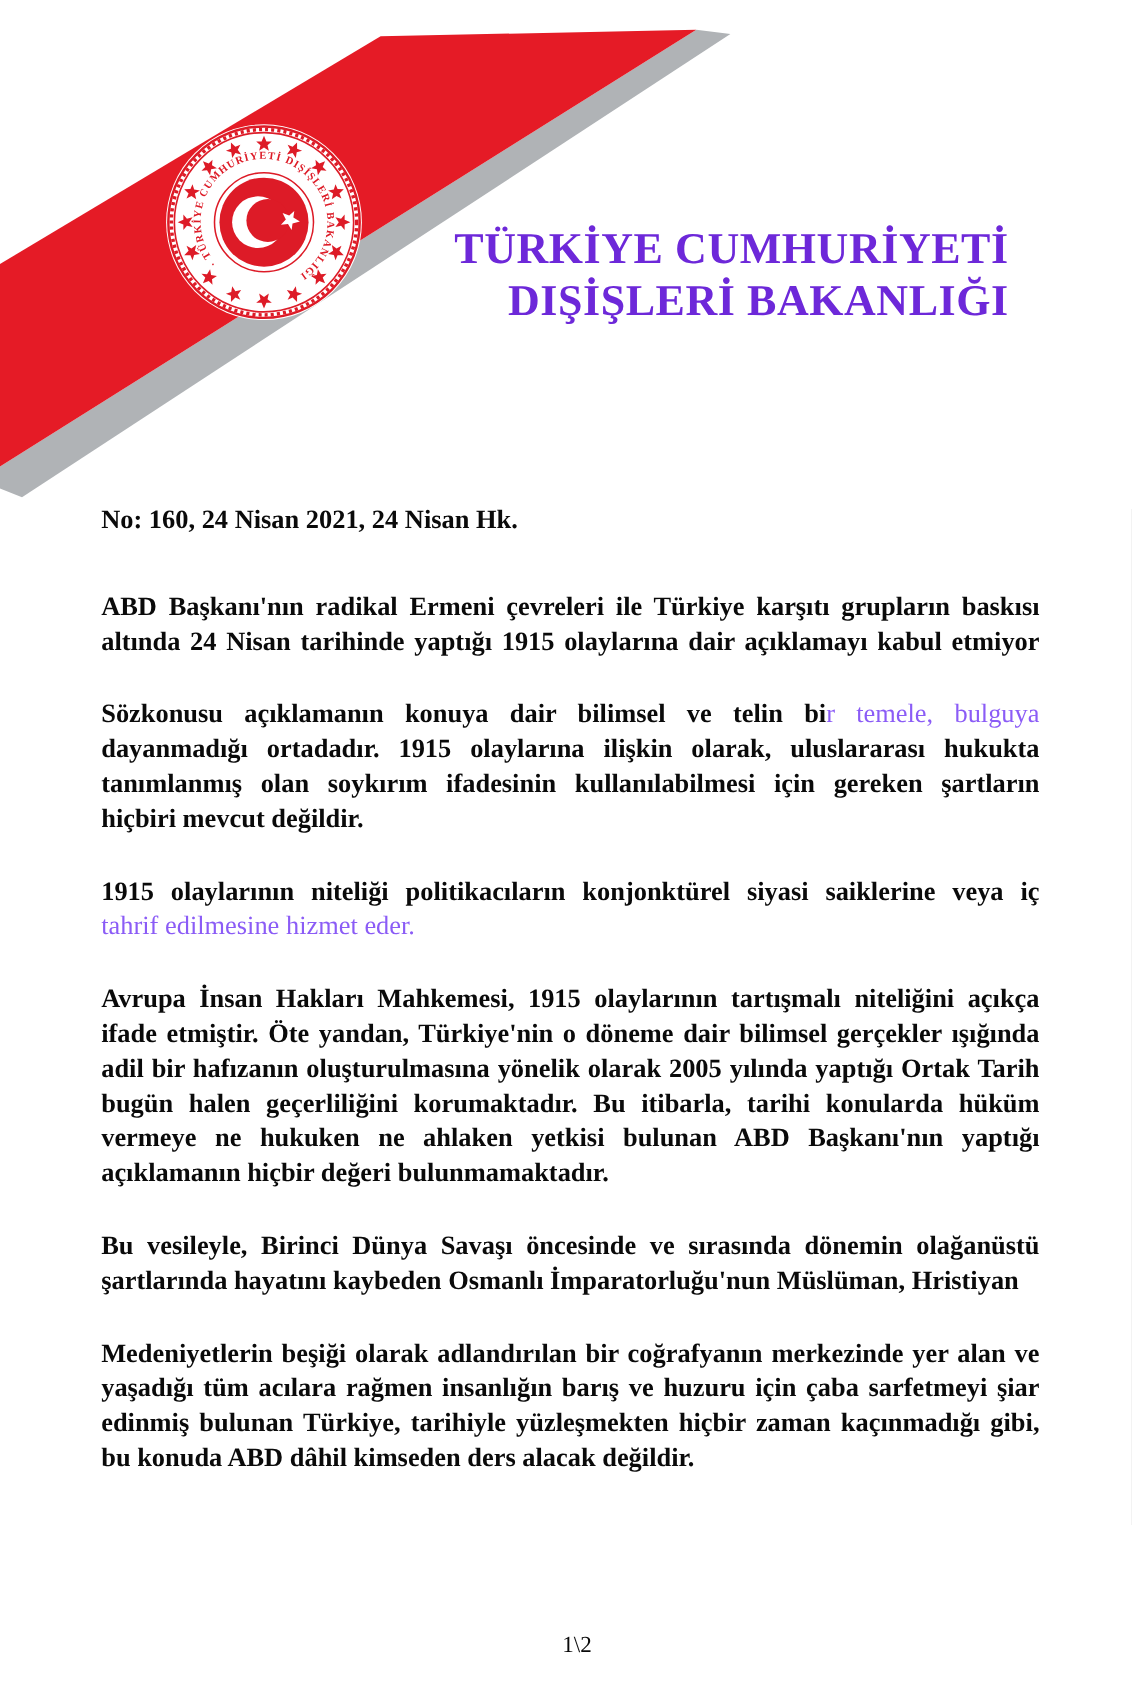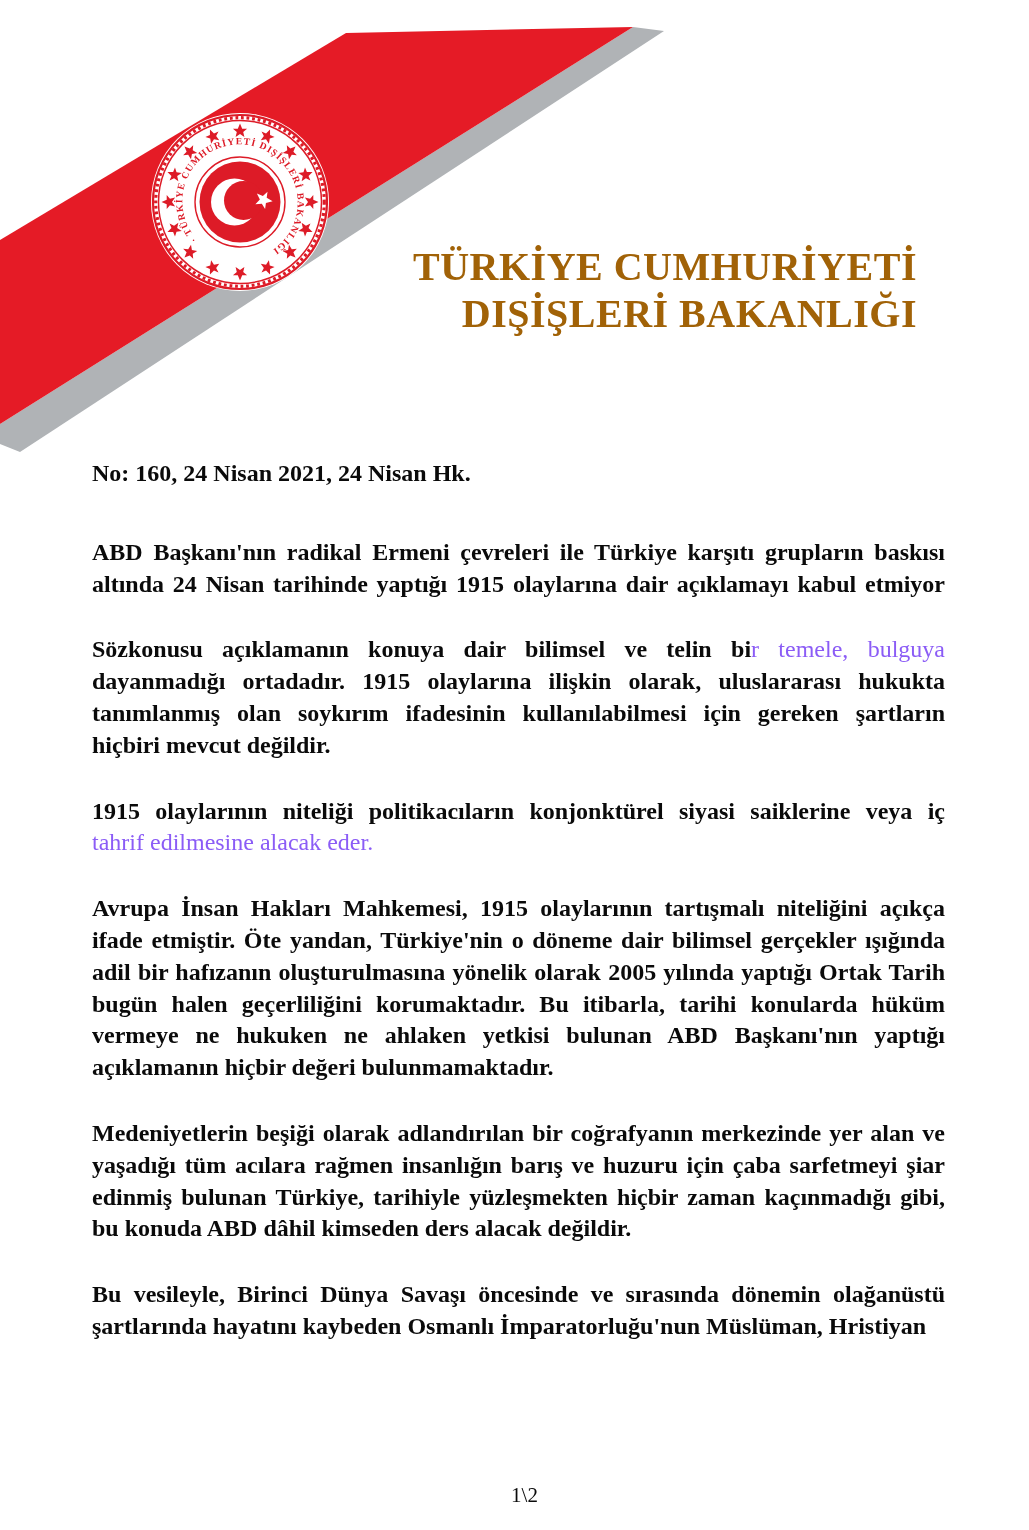--- a/index.html
+++ b/index.html
@@ -16,23 +16,22 @@
   .banner-svg { position:absolute; left:0; top:0; }
   
   .ministry-title {
     position:absolute;
     top:202px; right:112px;
     text-align:right;
     font-weight:bold;
     font-size:40px;
     line-height:47px;
     letter-spacing:0.5px;
-    color:#a16207;
+    color:#6d28d9;
     white-space:nowrap;
-    margin-top:41px;
   }
   
   .body-col {
     position:absolute;
     left:92px; top:458px;
     width:853px;
     font-size:24px;
     line-height:31.8px;
     font-weight:bold;
   }
@@ -124,38 +123,38 @@
           <div class="tline"><span>altında 24 Nisan tarihinde yaptığı 1915 olaylarına dair açıklamayı kabul etmiyor</span></div>
         </div>
         <div class="para">
           <div class="tline"><span>Sözkonusu açıklamanın konuya dair bilimsel ve telin bi</span><span class="rw">r temele, bulguya</span></div>
           <div class="tline"><span>dayanmadığı ortadadır. 1915 olaylarına ilişkin olarak, uluslararası hukukta</span></div>
           <div class="tline"><span>tanımlanmış olan soykırım ifadesinin kullanılabilmesi için gereken şartların</span></div>
           <div class="tline final"><span>hiçbiri mevcut değildir.</span></div>
         </div>
         <div class="para">
           <div class="tline"><span>1915 olaylarının niteliği politikacıların konjonktürel siyasi saiklerine veya iç</span></div>
-          <div class="tline final"><span class="rw">tahrif edilmesine alacak eder.</span></div>
+          <div class="tline final"><span class="rw">tahrif edilmesine hizmet eder.</span></div>
         </div>
         <div class="para">
           <div class="tline"><span>Avrupa İnsan Hakları Mahkemesi, 1915 olaylarının tartışmalı niteliğini açıkça</span></div>
           <div class="tline"><span>ifade etmiştir. Öte yandan, Türkiye'nin o döneme dair bilimsel gerçekler ışığında</span></div>
           <div class="tline"><span>adil bir hafızanın oluşturulmasına yönelik olarak 2005 yılında yaptığı Ortak Tarih</span></div>
           <div class="tline"><span>bugün halen geçerliliğini korumaktadır. Bu itibarla, tarihi konularda hüküm</span></div>
           <div class="tline"><span>vermeye ne hukuken ne ahlaken yetkisi bulunan ABD Başkanı'nın yaptığı</span></div>
           <div class="tline final"><span>açıklamanın hiçbir değeri bulunmamaktadır.</span></div>
         </div>
         <div class="para">
+          <div class="tline"><span>Bu vesileyle, Birinci Dünya Savaşı öncesinde ve sırasında dönemin olağanüstü</span></div>
+          <div class="tline final"><span>şartlarında hayatını kaybeden Osmanlı İmparatorluğu'nun Müslüman, Hristiyan</span></div>
+        </div>
+        <div class="para">
           <div class="tline"><span>Medeniyetlerin beşiği olarak adlandırılan bir coğrafyanın merkezinde yer alan ve</span></div>
           <div class="tline"><span>yaşadığı tüm acılara rağmen insanlığın barış ve huzuru için çaba sarfetmeyi şiar</span></div>
           <div class="tline"><span>edinmiş bulunan Türkiye, tarihiyle yüzleşmekten hiçbir zaman kaçınmadığı gibi,</span></div>
           <div class="tline final"><span>bu konuda ABD dâhil kimseden ders alacak değildir.</span></div>
-        </div>
-        <div class="para">
-          <div class="tline"><span>Bu vesileyle, Birinci Dünya Savaşı öncesinde ve sırasında dönemin olağanüstü</span></div>
-          <div class="tline final"><span>şartlarında hayatını kaybeden Osmanlı İmparatorluğu'nun Müslüman, Hristiyan</span></div>
         </div>
       </div>
   </div>
 
   <div class="page-number">1\2</div>
 
 </div>
 
 </body></html>

